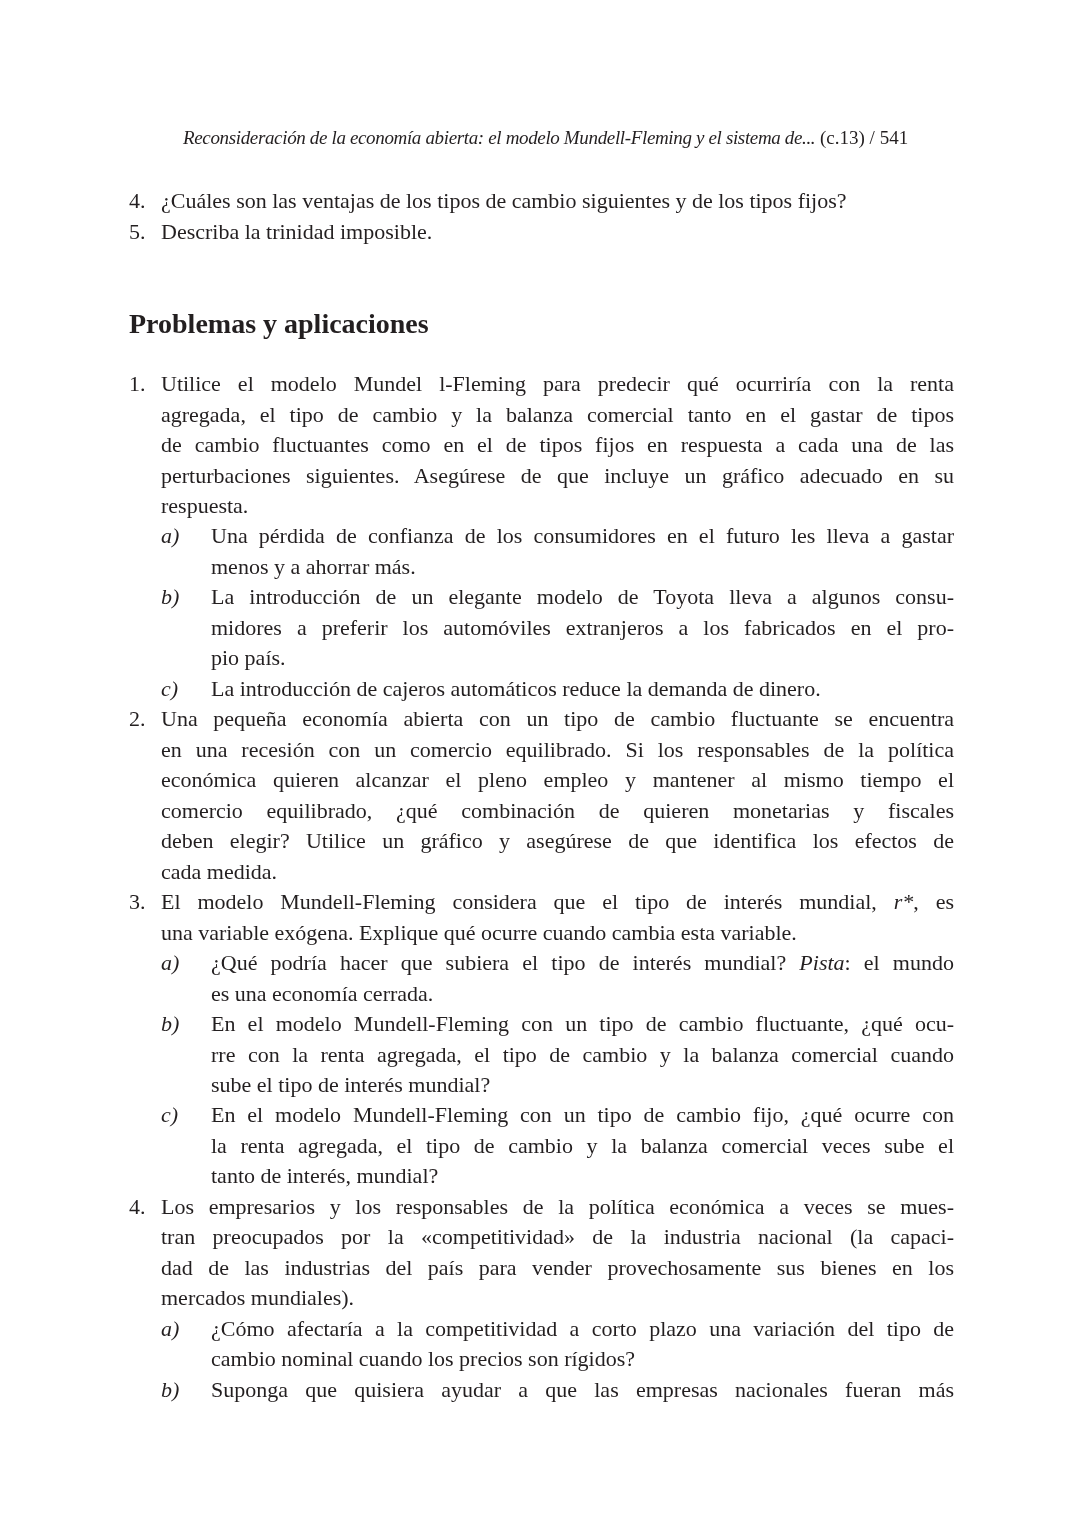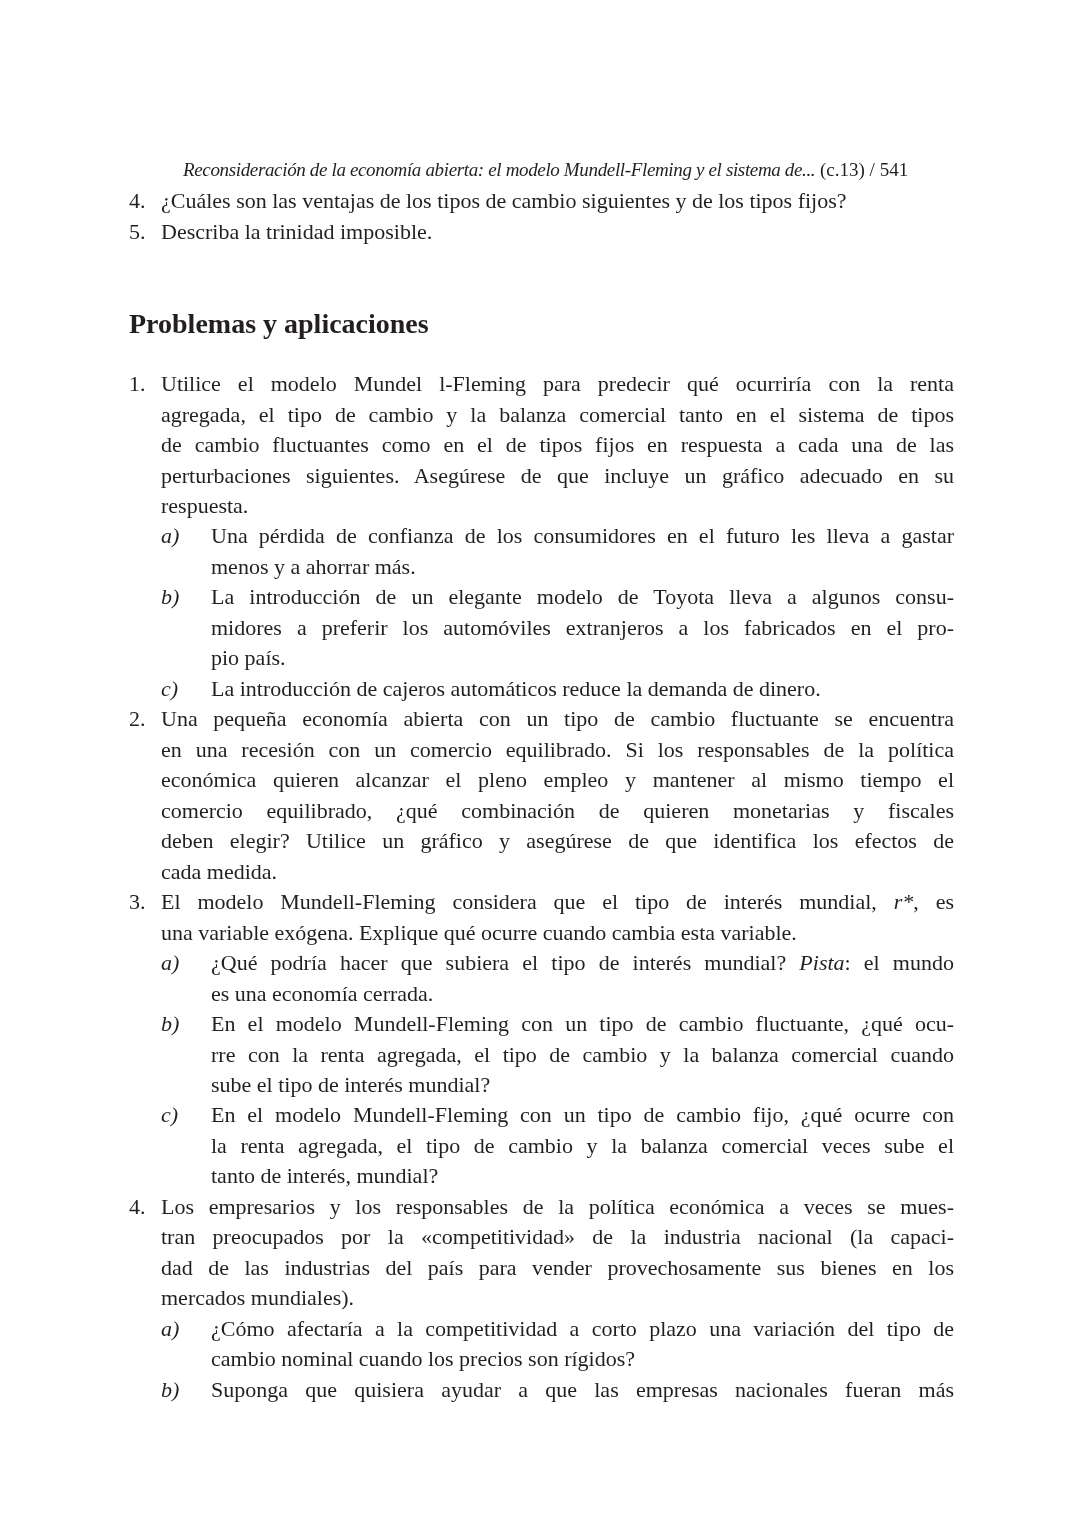--- a/index.html
+++ b/index.html
@@ -1,19 +1,19 @@
 <!DOCTYPE html>
 <html><head>
   <meta charset="utf-8">
   <style>
     html, body { margin:0; padding:0; background:#ffffff; }
     body { width:1080px; height:1523px; position:relative; overflow:hidden;
            font-family:"Liberation Serif","DejaVu Serif",serif; color:#231f20; }
     .running-head { position:absolute; left:183px; top:126px; width:770px;
-           font-size:19px; line-height:24px; white-space:nowrap;margin-top:32px; }
+           font-size:19px; line-height:24px; white-space:nowrap; }
     .running-head .rh-title { font-style:italic; letter-spacing:-0.35px; }
     .page { position:absolute; left:129px; top:0; width:825px; }
     .line { position:absolute; left:0; width:825px; font-size:22px; line-height:30.6px;
             white-space:nowrap; text-align:justify; text-align-last:justify; }
     .line.last { text-align:left; text-align-last:left; }
     .num { position:absolute; left:0; }
     .txt { position:absolute; left:32px; right:0; text-align:justify; text-align-last:justify; }
     .txt.last { text-align-last:left; }
     .sub .lab { position:absolute; left:32px; font-style:italic; }
     .sub .stxt { position:absolute; left:63px; right:0; text-align:justify; text-align-last:justify;margin-left:19px; }
@@ -43,21 +43,21 @@
   </div>
 
   <div class="heading">Problemas y aplicaciones</div>
 
   <div>
     <div class="line" style="top:369px">
         <span class="num">1.</span>
         <span class="txt">Utilice el modelo Mundel l-Fleming para predecir qué ocurriría con la renta</span>
       </div>
     <div class="line" style="top:400px">
-        <span class="txt">agregada, el tipo de cambio y la balanza comercial tanto en el sistema de tipos</span>
+        <span class="txt">agregada, el tipo de cambio y la balanza comercial tanto en el gastar de tipos</span>
       </div>
     <div class="line" style="top:430px">
         <span class="txt">de cambio fluctuantes como en el de tipos fijos en respuesta a cada una de las</span>
       </div>
     <div class="line" style="top:461px">
         <span class="txt">perturbaciones siguientes. Asegúrese de que incluye un gráfico adecuado en su</span>
       </div>
     <div class="line" style="top:491px">
         <span class="txt last">respuesta.</span>
       </div>

